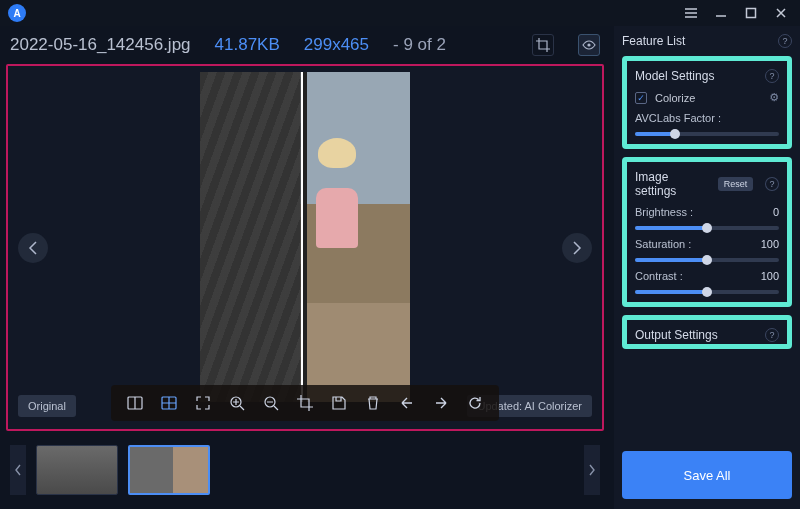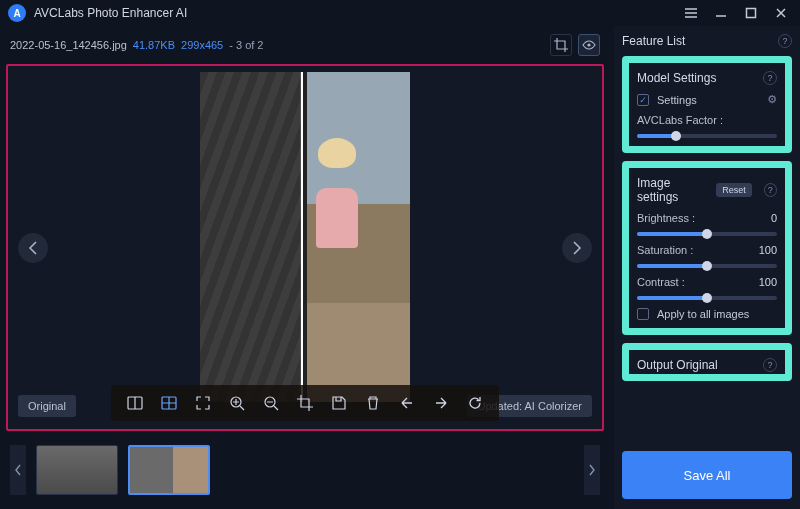--- a/index.html
+++ b/index.html
@@ -6,21 +6,21 @@
   html, body { width: 800px; height: 509px; overflow: hidden; font-family: Arial, sans-serif; background: #0e1420; color: #c3c9d6; font-size: 12px; }
   .app { width: 800px; height: 509px; display: flex; flex-direction: column; background: #0e1420; }
   .titlebar { height: 26px; background: #0f1520; display: flex; align-items: center; padding: 0 8px; gap: 8px; }
   .logo { width: 18px; height: 18px; border-radius: 50%; background: #2e7cf6; display: flex; align-items: center; justify-content: center; color: #fff; font-size: 10px; font-weight: bold; }
   .title { color: #d0d6e2; font-size: 12px; }
   .tb-spacer { flex: 1; }
   .tb-btn { width: 22px; height: 22px; display: flex; align-items: center; justify-content: center; color: #c3c9d6; cursor: pointer; }
   .body { flex: 1; display: flex; }
   .main { flex: 1; display: flex; flex-direction: column; padding: 6px 10px 6px 6px; gap: 6px; }
   .side { width: 186px; background: #121826; display: flex; flex-direction: column; gap: 8px; padding: 8px 8px 0 8px; }
-  .fileinfo { display: flex; align-items: center; gap: 6px; font-size: 11px; padding: 2px 4px; text-align: center; }
+  .fileinfo { display: flex; align-items: center; gap: 24px; font-size: 17px; padding: 2px 4px; text-align: center; }
   .fileinfo .fn { color: #b9c1d1; }
   .fileinfo .sz, .fileinfo .dim { color: #4c8ef5; }
   .fileinfo .cnt { color: #9aa3b8; }
   .fi-spacer { flex: 1; }
   .crop-sq, .eye-sq { width: 22px; height: 22px; border: 1px solid #2a3347; border-radius: 3px; display:flex; align-items:center; justify-content:center; color:#aeb7cc; cursor:pointer; }
   .eye-sq { background:#1b2436; border-color:#3a526f; }
   .preview { position: relative; flex: 1; border: 2px solid #be185d; background: #121826; border-radius: 2px; overflow: hidden; }
   .navbtn { position: absolute; top: 50%; transform: translateY(-50%); width: 30px; height: 30px; border-radius: 50%; background: #222a3a; color:#aeb7cc; display:flex; align-items:center; justify-content:center; cursor:pointer; }
   .nav-l { left: 10px; }
   .nav-r { right: 10px; }
@@ -45,21 +45,21 @@
   .tool.sel { color:#69a5ff; }
   .midbar { display:flex; justify-content:center; gap:10px; padding:4px 0; }
   .btn { background:#2f394e; color:#cfd6e6; font-size:11px; padding:6px 16px; border-radius:3px; cursor:pointer; }
   .thumbs { height:66px; display:flex; align-items:center; gap:10px; padding:0 4px; }
   .thumb-nav { width:16px; height:50px; background:#1a2132; display:flex; align-items:center; justify-content:center; color:#8791a8; cursor:pointer; }
   .thumb { width:82px; height:50px; border:1px solid #2a3347; border-radius:2px; overflow:hidden; cursor:pointer; }
   .thumb.sel { border:2px solid #4c8ef5; }
   .thumb .tbw { width:100%; height:100%; background:linear-gradient(#6a6a6a,#4a4a4a); }
   .thumb.sel .tbw { background:linear-gradient(90deg,#6a6a6a 0 55%, #a89079 55% 100%); }
   
-  .panel-sec { border:7px solid #5eead4; border-radius:4px; padding:8px; display:flex; flex-direction:column; gap:8px; }
+  .panel-sec { border:5px solid #5eead4; border-radius:4px; padding:8px; display:flex; flex-direction:column; gap:8px; }
   .sec-head { display:flex; align-items:center; gap:6px; color:#d5dbe9; font-size:12px; }
   .q { margin-left:auto; width:14px; height:14px; border:1px solid #3a4560; border-radius:50%; display:flex; align-items:center; justify-content:center; font-size:9px; color:#8591ac; }
   .select { height:28px; border:1px solid #2a3347; border-radius:3px; background:#151c2b; display:flex; align-items:center; padding:0 8px; color:#c3c9d6; font-size:11px; cursor:pointer; }
   .select .chev { margin-left:auto; }
   .check-row { display:flex; align-items:center; gap:8px; font-size:11px; color:#c3c9d6; }
   .checkbox { width:12px; height:12px; border:1px solid #5a6785; border-radius:2px; display:flex; align-items:center; justify-content:center; font-size:9px; color:#4c8ef5; cursor:pointer; }
   .checkbox.checked::after { content:"✓"; }
   .gear { margin-left:auto; color:#7c88a3; font-size:11px; }
   .label-row { display:flex; align-items:center; font-size:11px; color:#b9c1d1; }
   .label-row .val { margin-left:auto; color:#cfd6e6; }
@@ -71,21 +71,20 @@
   .save-btn { width:100%; height:48px; background:#3b82f6; color:#fff; font-size:13px; display:flex; align-items:center; justify-content:center; border-radius:4px; cursor:pointer; }
   svg { display:block; }
 </style>
 </head>
 <body>
 
 <div class="app">
 
   <div class="titlebar">
     <div class="logo">A</div>
-    <div class="title">AVCLabs Photo Enhancer AI</div>
     <div class="tb-spacer"></div>
     <div class="tb-btn">
         <svg width="14" height="14" viewBox="0 0 14 14">
           <path d="M1 3h12M1 7h12M1 11h12" stroke="currentColor" stroke-width="1.5"></path>
         </svg>
       </div>
     <div class="tb-btn">
         <svg width="14" height="14" viewBox="0 0 14 14">
           <path d="M2 10h10" stroke="currentColor" stroke-width="1.5"></path>
         </svg>
@@ -102,21 +101,21 @@
       </div>
   </div>
 
   <div class="body">
 
     <div class="main">
       <div class="fileinfo">
         <span class="fn">2022-05-16_142456.jpg</span>
         <span class="sz">41.87KB</span>
         <span class="dim">299x465</span>
-        <span class="cnt">- 3 of 2</span>
+        <span class="cnt">- 9 of 2</span>
         <div class="fi-spacer"></div>
         <div class="crop-sq">
             <svg width="14" height="14" viewBox="0 0 14 14">
               <path d="M3 0v11h11M0 3h11v11" stroke="currentColor" stroke-width="1.2" fill="none"></path>
             </svg>
           </div>
         <div class="eye-sq">
             <svg width="14" height="14" viewBox="0 0 14 14">
               <path d="M1 7c2-3 4-4 6-4s4 1 6 4c-2 3-4 4-6 4s-4-1-6-4z" fill="none" stroke="currentColor" stroke-width="1.2"></path>
               <circle cx="7" cy="7" r="1.6" fill="currentColor"></circle>
@@ -237,21 +236,21 @@
         <div class="q">?</div>
       </div>
 
       <div class="panel-sec">
         <div class="sec-head">
           <span>Model Settings</span>
           <div class="q">?</div>
         </div>
         <div class="check-row">
           <div class="checkbox checked"></div>
-          <span>Settings</span>
+          <span>Colorize</span>
           <span class="gear">⚙</span>
         </div>
         <div class="label-row">AVCLabs Factor :</div>
         <div class="slider">
           <div class="fill" style="width:28%"></div>
             <div class="knob" style="left:28%"></div>
         </div>
       </div>
 
       <div class="panel-sec">
@@ -277,29 +276,25 @@
             <div class="knob" style="left:50%"></div>
           </div>
         <div class="label-row">
           <span>Contrast :</span>
           <span class="val">100</span>
         </div>
         <div class="slider">
             <div class="fill" style="width:50%"></div>
             <div class="knob" style="left:50%"></div>
           </div>
-        <div class="check-row">
-          <div class="checkbox"></div>
-          <span>Apply to all images</span>
-        </div>
       </div>
 
       <div class="panel-sec" style="padding-bottom:2px">
         <div class="sec-head">
-          <span>Output Original</span>
+          <span>Output Settings</span>
           <div class="q">?</div>
         </div>
       </div>
 
       <div class="save-wrap">
         <div class="save-btn">Save All</div>
       </div>
     </div>
   </div>
 </div>

